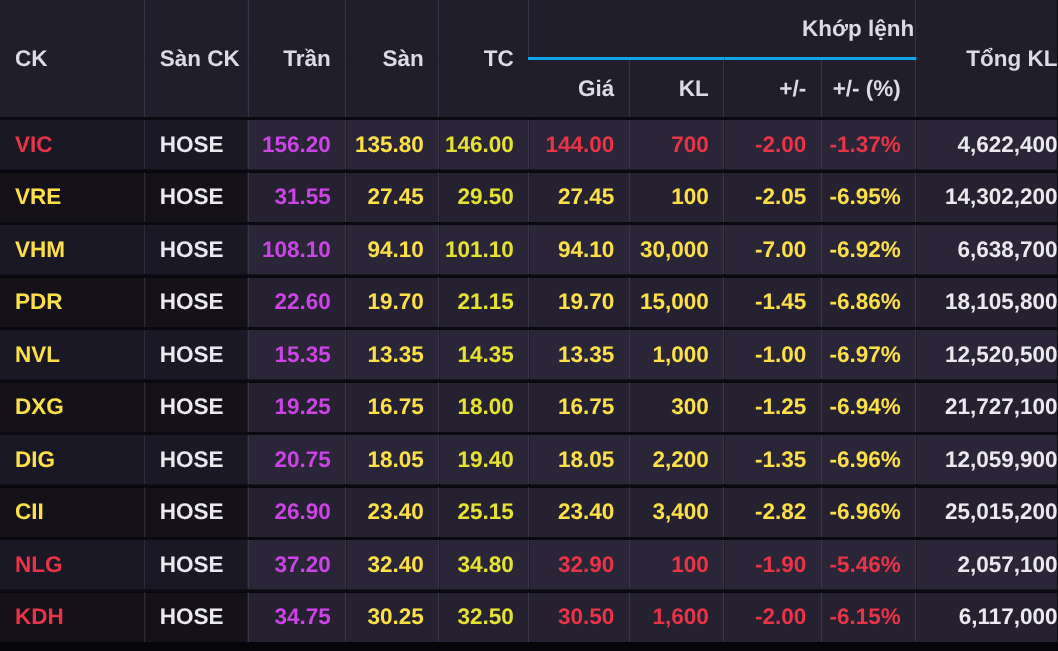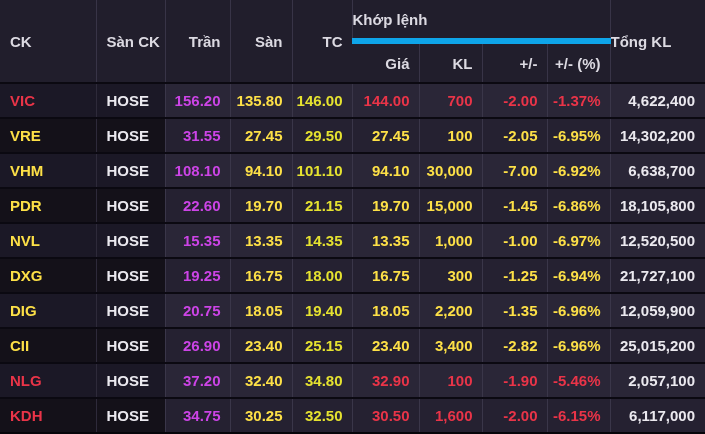--- a/index.html
+++ b/index.html
@@ -9,36 +9,36 @@
   table{width:705px;border-collapse:collapse;table-layout:fixed;
         font-size:15px;font-weight:bold;}
   th,td{padding:0;white-space:nowrap;overflow:hidden;}
 
   
   thead th{background:#211e2c;color:#dcdae2;height:38px;
            border-left:1px solid #383447;font-weight:bold;}
   thead tr th:first-child{border-left:none;}
   thead .num{text-align:right;padding-right:9px;}
   thead .txt{text-align:left;padding-left:10px;}
-  thead .ctr{text-align:left;}
-  thead tr.sub th{border-top:6px solid #0ea5e9;}
+  thead .ctr{text-align:right;}
+  thead tr.sub th{border-top:2px solid #0ea5e9;}
 
   
   tbody td{height:33px;border-top:2px solid #0b0911;
            border-left:1px solid #3a3649;}
   tbody td.dark{border-left:1px solid #2e2a3a;}
   tbody tr td:first-child{border-left:none;}
   tbody tr.odd td.dark{background:#1b1826;}
   tbody tr.even td.dark{background:#141119;}
   tbody tr.odd td.lite{background:#2a2637;}
   tbody tr.even td.lite{background:#252131;}
 
   td.l{text-align:left;padding-left:10px;}
   td.r{text-align:right;padding-right:9px;}
-  td.rr{text-align:right;padding-right:10px;}
+  td.rr{text-align:right;}
 
   .c-white{color:#ebe9ef;}
   .c-ceiling{color:#cc44e6;}
   .c-floor{color:#fde047;}
   .c-ref{color:#e5e230;}
   .c-down{color:#e93448;}
 
   #bottom-bar{width:705px;height:8px;background:#06050a;}
 </style>
 </head>

